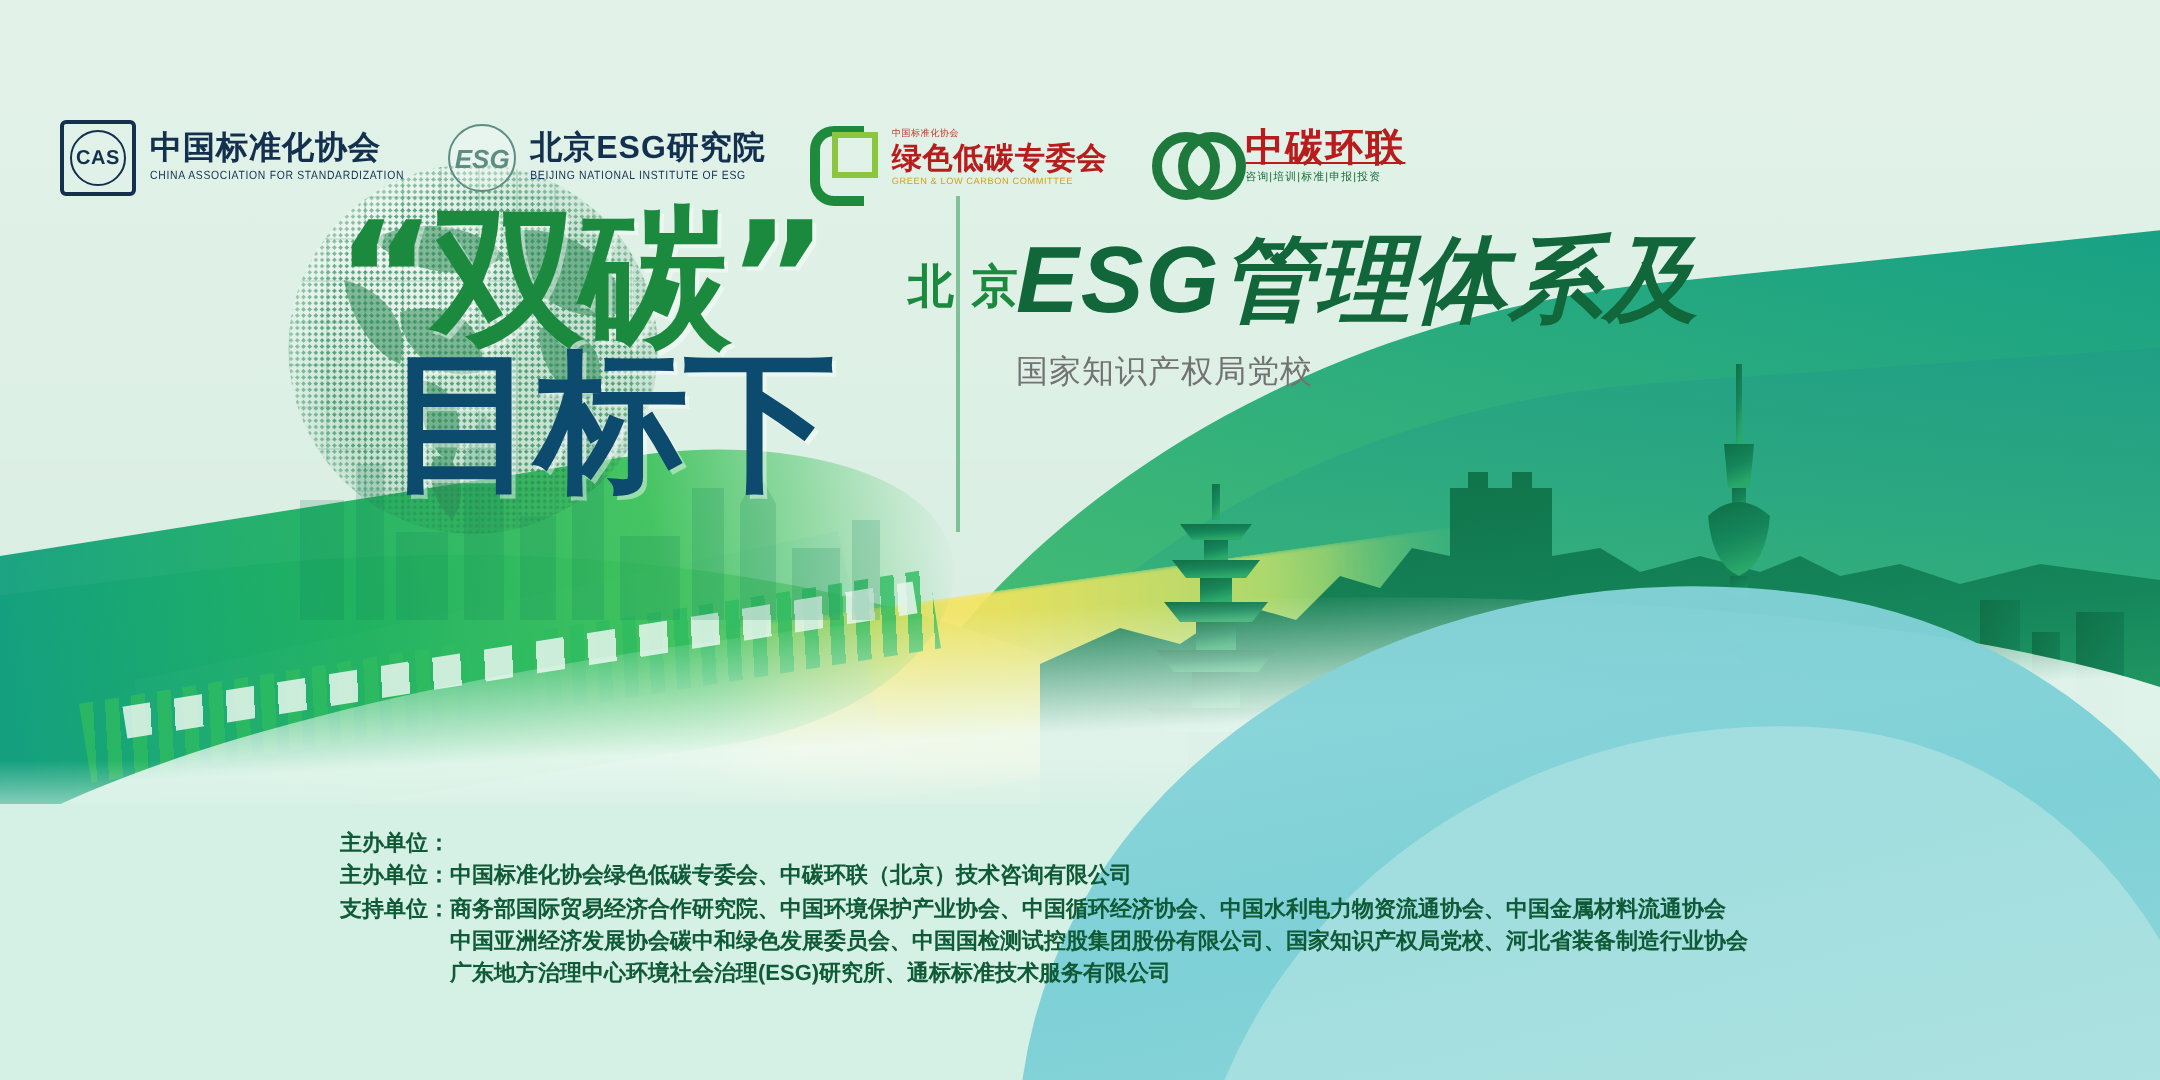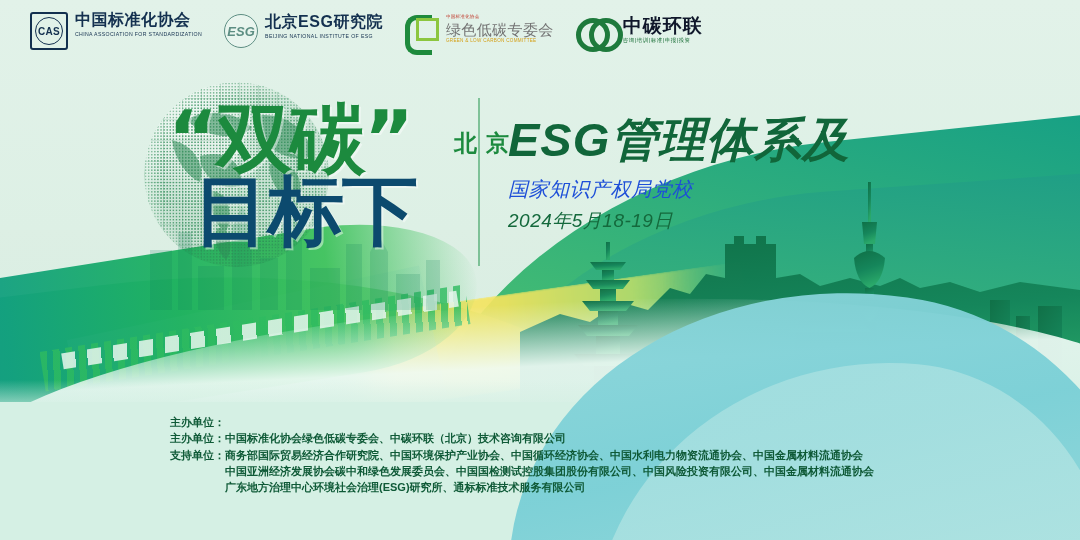--- a/index.html
+++ b/index.html
@@ -63,45 +63,45 @@
     border-radius:58% 42% 0 0 / 74% 64% 0 0;transform:rotate(5deg);opacity:.8;}
   
   .white-band{position:absolute;left:-60px;bottom:88px;width:1240px;height:150px;
     background:linear-gradient(180deg,rgba(255,255,255,0) 0%,rgba(240,251,246,.92) 42%,#d8f0e6 100%);
     border-radius:50% 50% 0 0 / 100% 100% 0 0;transform:rotate(-3deg);}
   
   .skyline{position:absolute;right:0;bottom:108px;width:560px;height:250px;opacity:.97;}
   .skyline-left{position:absolute;left:120px;bottom:230px;width:420px;height:130px;opacity:.32;}
   
   .logobar{position:absolute;left:30px;top:12px;display:flex;align-items:center;gap:22px;z-index:8;}
-  .logo{display:flex;align-items:flex-start;gap:7px;}
+  .logo{display:flex;align-items:center;gap:7px;margin-top:48px;}
   .cas-mark{width:34px;height:34px;border:2px solid #13304f;display:flex;align-items:center;justify-content:center;
     border-radius:3px;position:relative;}
   .cas-mark:before{content:"";position:absolute;inset:3px;border:1px solid #13304f;border-radius:50%;}
   .cas-mark span{font-size:10px;font-weight:bold;color:#13304f;letter-spacing:.3px;z-index:2;}
   .logo-txt{line-height:1;}
   .logo-cn{font-size:16px;font-weight:bold;color:#13304f;letter-spacing:.5px;white-space:nowrap;}
   .logo-en{font-size:5.2px;color:#13304f;letter-spacing:.35px;margin-top:3px;white-space:nowrap;
     transform:scaleY(1.15);transform-origin:left top;}
   .bnie-mark{width:32px;height:32px;border-radius:50%;border:1.5px solid #5d8e83;
     display:flex;align-items:center;justify-content:center;color:#5d8e83;font-size:13px;font-weight:bold;
     font-style:italic;background:rgba(255,255,255,.25);}
   .gl-mark{width:34px;height:32px;position:relative;}
   .gl-g{position:absolute;left:0;top:0;width:22px;height:30px;border:5px solid #1e8a3c;border-right:none;
     border-radius:12px 0 0 12px;}
   .gl-box{position:absolute;right:0;top:3px;width:17px;height:17px;border:3px solid #8cc63f;}
   .gl-txt{line-height:1;}
   .gl-red{font-size:4.6px;color:#c0392b;letter-spacing:.2px;white-space:nowrap;margin-bottom:2px;}
-  .gl-cn{font-size:15px;font-weight:normal;color:#737373;letter-spacing:.4px;white-space:nowrap;}
+  .gl-cn{font-size:15px;font-weight:bold;color:#b91c1c;letter-spacing:.4px;white-space:nowrap;}
   .gl-en{font-size:4.6px;color:#d4a017;letter-spacing:.3px;margin-top:2px;white-space:nowrap;}
   .zt-mark{width:40px;height:30px;position:relative;}
   .zt-mark i{position:absolute;top:2px;width:24px;height:24px;border:5px solid #1e7a3c;border-radius:50%;}
   .zt-mark i.a{left:0;}
   .zt-mark i.b{left:13px;}
-  .zt-cn{font-size:19px;font-weight:bold;color:#0f172a;letter-spacing:1px;white-space:nowrap;}
+  .zt-cn{font-size:19px;font-weight:bold;color:#b91c1c;letter-spacing:1px;white-space:nowrap;text-decoration:underline;}
   .zt-sub{font-size:5.4px;color:#156c33;letter-spacing:.6px;margin-top:3px;white-space:nowrap;}
   
   .globe{position:absolute;left:144px;top:82px;width:185px;height:185px;border-radius:50%;
     background:
       radial-gradient(circle at 34% 30%, rgba(255,255,255,.55) 0 12%, rgba(255,255,255,0) 42%),
       radial-gradient(circle at 62% 62%, rgba(20,110,60,.10) 0 55%, rgba(20,110,60,0) 70%);
     overflow:hidden;}
   .globe .dots{position:absolute;inset:0;border-radius:50%;
     background-image:radial-gradient(#2e8b57 .9px, transparent 1px);
     background-size:3.1px 3.1px;opacity:.75;
@@ -122,21 +122,21 @@
   .hl-big.row2{margin-left:26px;margin-top:2px;color:#0c4a6e;}
   .hl-side{margin-left:6px;margin-top:24px;line-height:1;}
   .hl-year{font-size:31px;font-weight:900;font-style:italic;color:#1c8a3e;letter-spacing:-1px;
     font-family:"DejaVu Sans","Liberation Sans",sans-serif;}
   .hl-city{font-size:23px;font-weight:bold;color:#1c8a3e;letter-spacing:9px;margin-top:4px;}
   .divider{position:absolute;left:478px;top:98px;width:2px;height:168px;background:#2f9b57;opacity:.55;z-index:6;}
   
   .head-right{position:absolute;left:508px;top:112px;z-index:7;}
   .hr-line{font-size:47px;font-weight:bold;font-style:italic;color:#11663a;line-height:1.18;
     letter-spacing:1px;white-space:nowrap;}
-  .hr-venue{font-size:20px;font-style:italic;color:#1d4ed8;margin-top:9px;letter-spacing:.5px;}
+  .hr-venue{font-size:16px;color:#737373;margin-top:9px;letter-spacing:.5px;}
   .hr-date{font-size:19px;font-style:italic;color:#14693c;margin-top:5px;letter-spacing:.5px;}
   
   .orgs{position:absolute;left:152px;top:414px;z-index:9;}
   .org-row{display:flex;align-items:flex-start;font-size:11px;font-weight:bold;color:#0f5a37;
     line-height:16.3px;white-space:nowrap;}
   .org-label{width:62px;flex:0 0 62px;text-align:right;}
   .org-colon{width:11px;flex:0 0 11px;}
   .org-val{white-space:nowrap;}
   .org-cont{padding-left:73px;font-size:11px;font-weight:bold;color:#0f5a37;line-height:16.3px;white-space:nowrap;}
 </style>
@@ -303,21 +303,20 @@
       </div>
     </div>
     <div class="hl-big row2">目标下</div>
   </div>
 
   <div class="divider"></div>
 
   <div class="head-right">
     <div class="hr-line">ESG管理体系及</div>
     <div class="hr-venue">国家知识产权局党校</div>
-    <div class="hr-date">2024年5月18-19日</div>
   </div>
 
   <div class="orgs">
 
     <div class="org-row">
       <span class="org-label">主办单位</span>
       <span class="org-colon">：</span>
     </div>
 
     <div class="org-row">
@@ -325,18 +324,18 @@
       <span class="org-colon">：</span>
       <span class="org-val">中国标准化协会绿色低碳专委会、中碳环联（北京）技术咨询有限公司</span>
     </div>
 
     <div class="org-row">
       <span class="org-label">支持单位</span>
       <span class="org-colon">：</span>
       <span class="org-val">商务部国际贸易经济合作研究院、中国环境保护产业协会、中国循环经济协会、中国水利电力物资流通协会、中国金属材料流通协会</span>
     </div>
 
-    <div class="org-cont">中国亚洲经济发展协会碳中和绿色发展委员会、中国国检测试控股集团股份有限公司、中国风险投资有限公司、中国金属材料流通协会</div>
+    <div class="org-cont">中国亚洲经济发展协会碳中和绿色发展委员会、中国国检测试控股集团股份有限公司、国家知识产权局党校、河北省装备制造行业协会</div>
     <div class="org-cont">广东地方治理中心环境社会治理(ESG)研究所、通标标准技术服务有限公司</div>
 
   </div>
 
 </div>
 
 </body></html>

